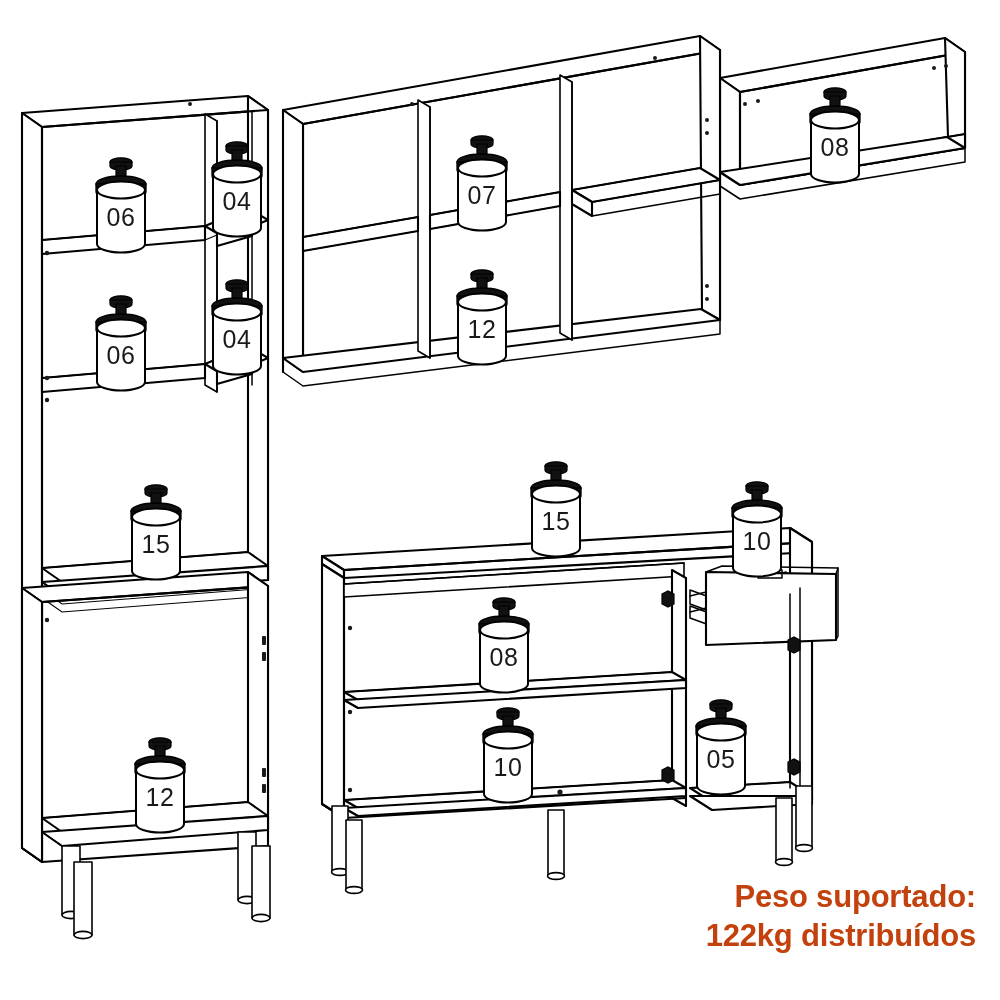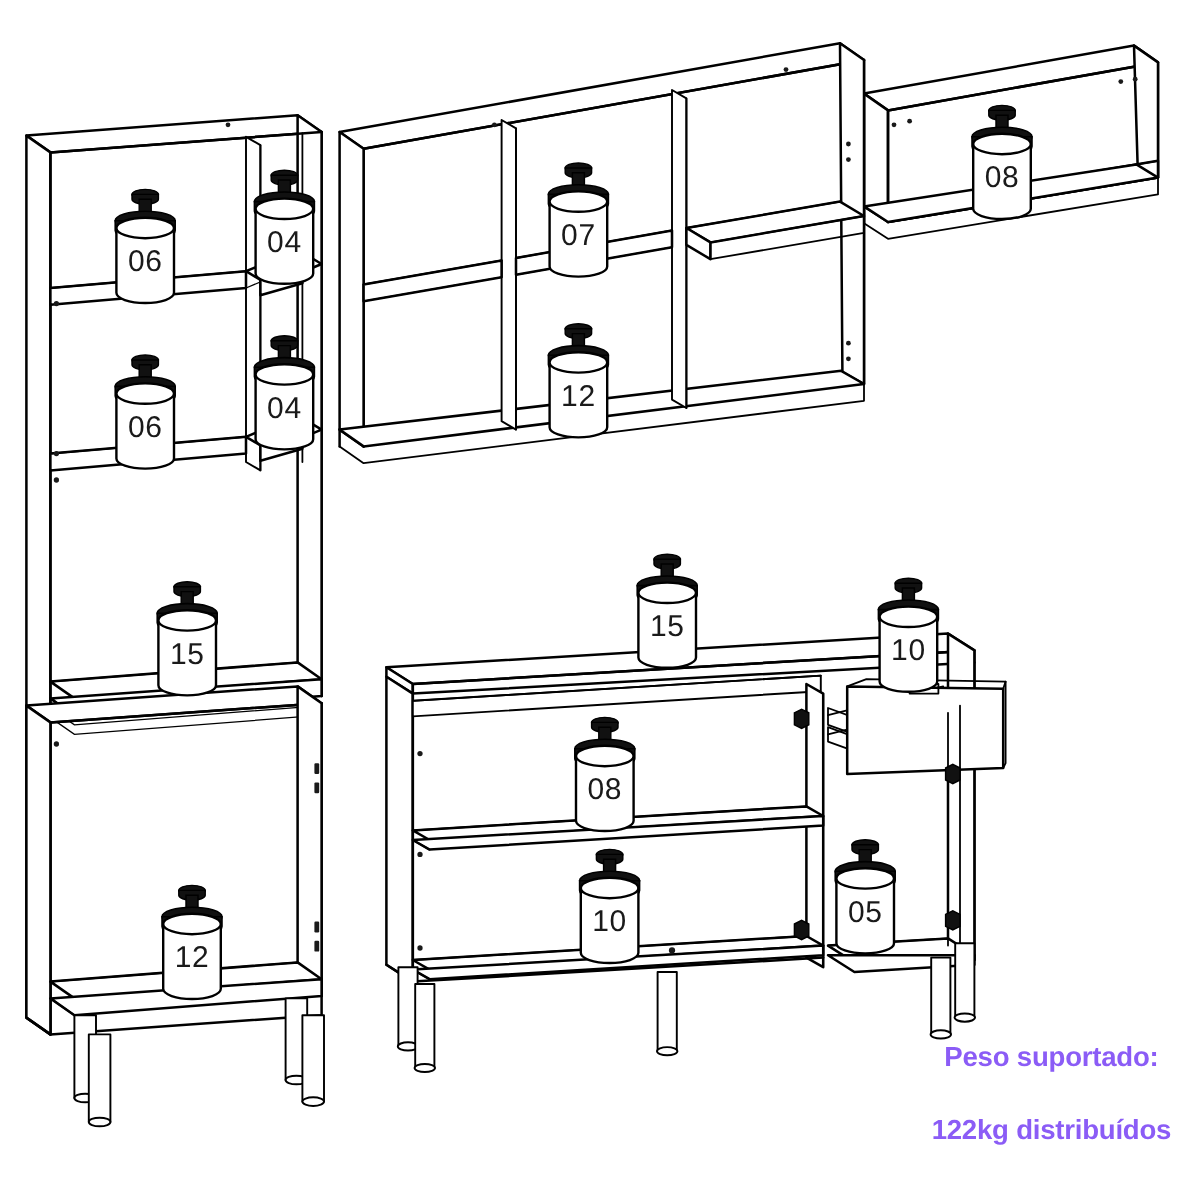--- a/index.html
+++ b/index.html
@@ -28,28 +28,28 @@
   .wt-knob{fill:#111111;stroke:#000000;stroke-width:1.2;}
   .wt-label{
     font-family:"Liberation Sans","DejaVu Sans",sans-serif;
     font-size:25px;fill:#1a1a1a;text-anchor:middle;
     letter-spacing:0.5px;
   }
 
   
   #caption{
     position:absolute;right:24px;bottom:44px;
-    text-align:center;
+    text-align:right;
     font-family:"Liberation Sans","DejaVu Sans",sans-serif;
     font-weight:bold;
-    font-size:23px;line-height:1.28;
-    color:#8b5cf6;letter-spacing:-0.2px;
+    font-size:31px;line-height:1.28;
+    color:#c2410c;letter-spacing:-0.2px;
     white-space:nowrap;
   }
-  #caption .l2{display:block;margin-top:31px;}
+  #caption .l2{display:block;}
 </style>
 </head>
 <body>
 
 <div id="stage">
 
   <svg id="diagram" viewBox="0 0 1000 1000">
 
     <g>
 

